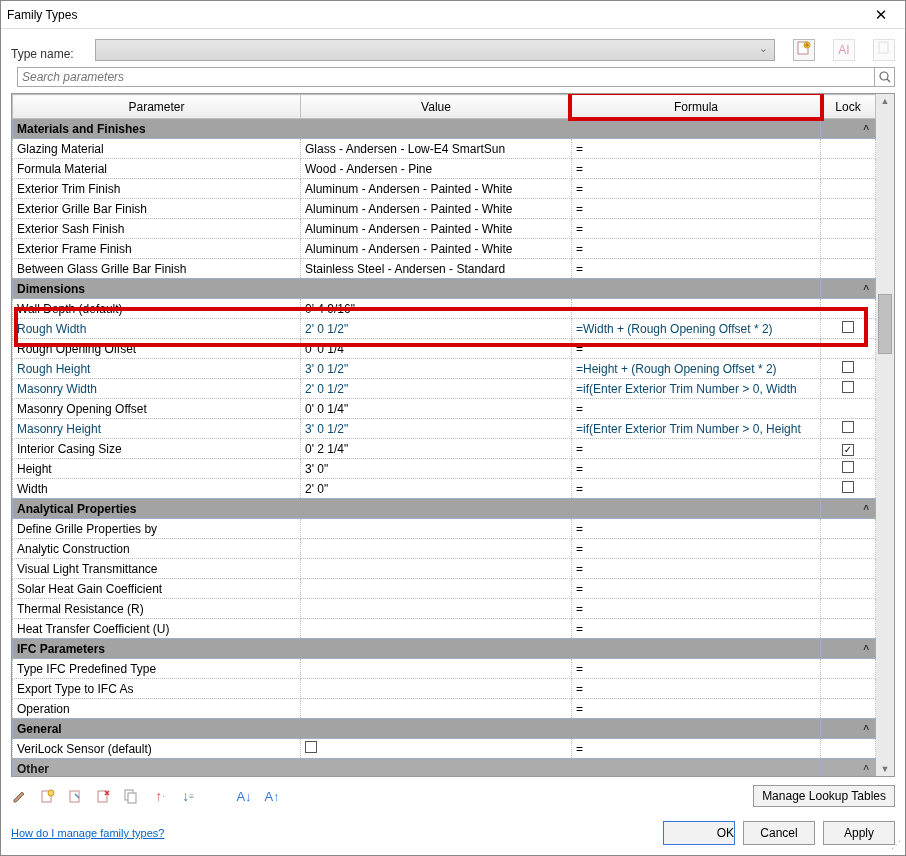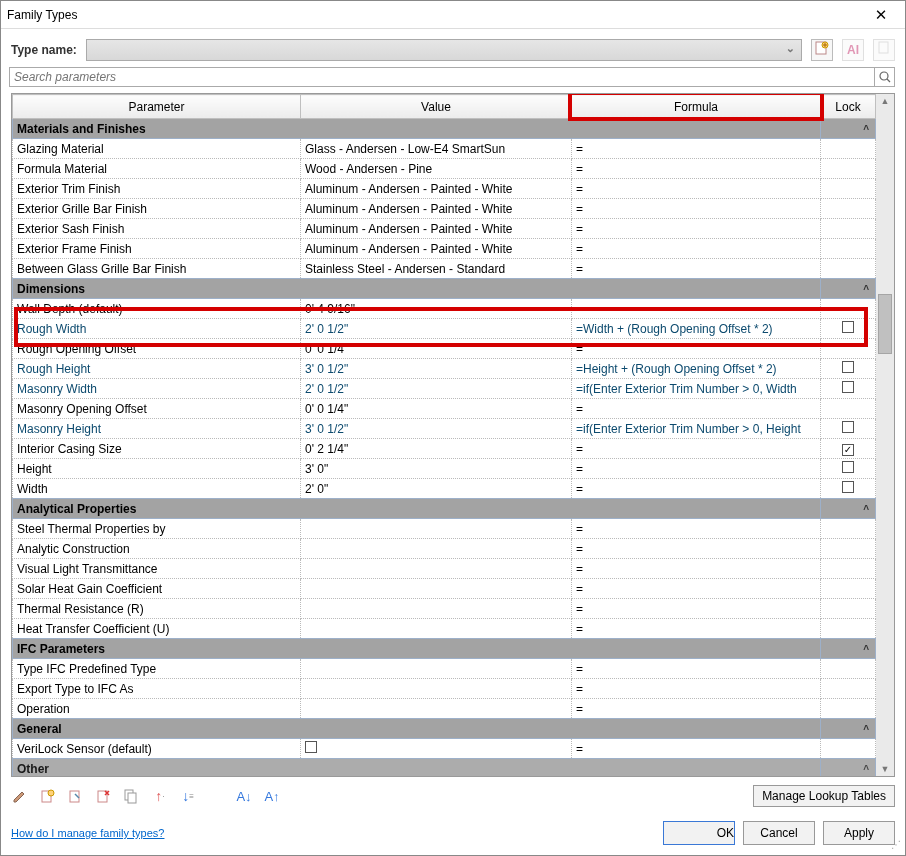--- a/index.html
+++ b/index.html
@@ -1,28 +1,28 @@
 <!DOCTYPE html>
 <html><head>
 <meta charset="utf-8">
 <style>
 * { box-sizing: border-box; margin: 0; padding: 0; font-family: "Segoe UI", Tahoma, sans-serif; font-size: 12px; }
 body { background: #f0f0f0; width: 906px; height: 856px; position: relative; }
 .dialog { width: 906px; height: 856px; background: #fff; border: 1px solid #888; display: flex; flex-direction: column; }
 .titlebar { height: 28px; background: #fff; display: flex; align-items: center; padding: 0 6px; border-bottom: 1px solid #ddd; }
 .titlebar .title { flex: 1; font-size: 12px; }
 .close-btn { width: 36px; height: 24px; text-align: center; line-height: 24px; font-size: 15px; cursor: pointer; }
-.content-top { padding: 10px 10px 6px 10px; display: flex; align-items: center; gap: 9px; font-weight: bold; }
+.content-top { padding: 10px 10px 6px 10px; display: flex; align-items: flex-end; gap: 18px; }
 .type-label { font-size: 12px; color: #333; width: 66px; }
 .type-combo { flex: 1; height: 22px; background: linear-gradient(#e6e6e6,#d8d8d8); border: 1px solid #aaa; position: relative; }
 .type-combo::after { content: "⌄"; position: absolute; right: 6px; top: 2px; color: #777; font-size: 11px; }
 .tool-btn { width: 22px; height: 22px; border: 1px solid #bbb; background: #f7f7f7; text-align: center; line-height: 20px; font-size: 12px; color: #666; }
 .tool-btn.newtype svg { display: block; margin: auto; }
 .tool-btn.disabled { opacity: 0.45; }
-.search-wrap { padding: 0 10px 6px 8px; display: flex; }
+.search-wrap { padding: 0 10px 6px 16px; display: flex; }
 .search-input { flex: 1; height: 20px; border: 1px solid #aaa; padding: 0 4px; font-size: 12px; color: #999; font-style: italic; }
 .search-icon { width: 20px; height: 20px; border: 1px solid #aaa; border-left: 0; display: flex; align-items: center; justify-content: center; }
 .grid-area { flex: 1; display: flex; margin: 0 10px; border: 1px solid #999; overflow: hidden; }
 .grid { flex: 1; overflow: auto; position: relative; }
 .scroll-col { width: 18px; background: #eaeaea; display: flex; flex-direction: column; }
 .scroll-thumb { width: 14px; height: 60px; margin: 2px auto 0 auto; background: #c0c0c0; border: 1px solid #a5a5a5; }
 table { width: 100%; border-collapse: collapse; table-layout: fixed; }
 th { background: linear-gradient(#fdfdfd,#ececec); border: 1px solid #bfbfbf; height: 24px; font-weight: normal; font-size: 12px; text-align: center; }
 th.formula-highlight { position: relative; }
 .red-box { position: absolute; border: 4px solid #d40000; pointer-events: none; }
@@ -206,21 +206,21 @@
               <td>Width</td>
               <td>2'  0"</td>
               <td>=</td>
               <td style="text-align:center"><span class="lockbox"></span></td>
             </tr>
             <tr class="section">
               <td colspan="3">Analytical Properties</td>
               <td class="collapse-cell"><span class="collapse-icon">^</span></td>
             </tr>
             <tr>
-              <td>Steel Thermal Properties by</td>
+              <td>Define Grille Properties by</td>
               <td></td>
               <td>=</td>
               <td style="text-align:center"></td>
             </tr>
             <tr>
               <td>Analytic Construction</td>
               <td></td>
               <td>=</td>
               <td style="text-align:center"></td>
             </tr>

